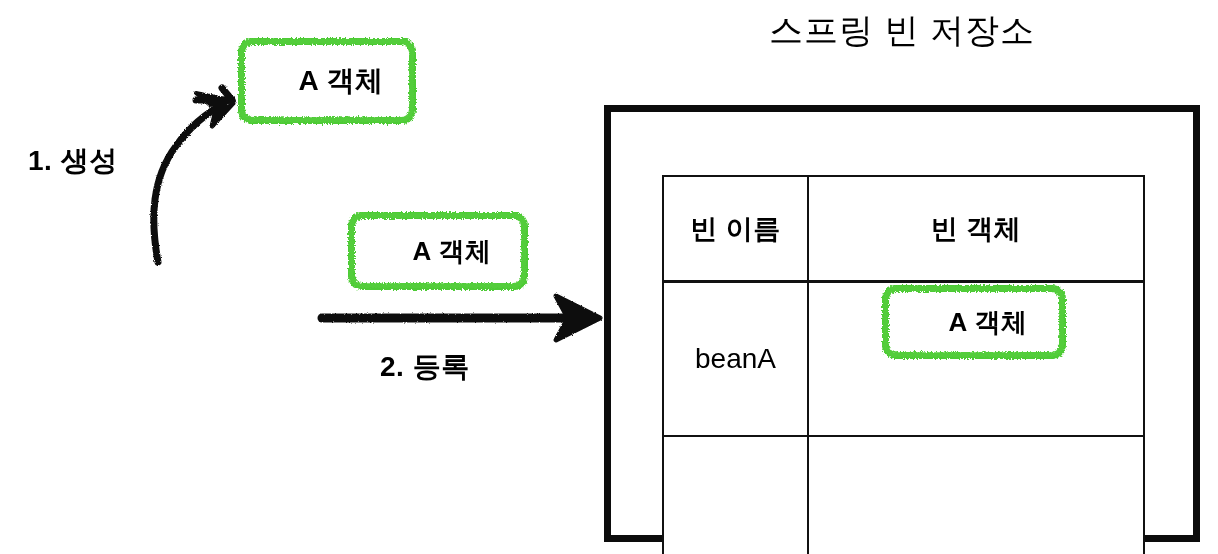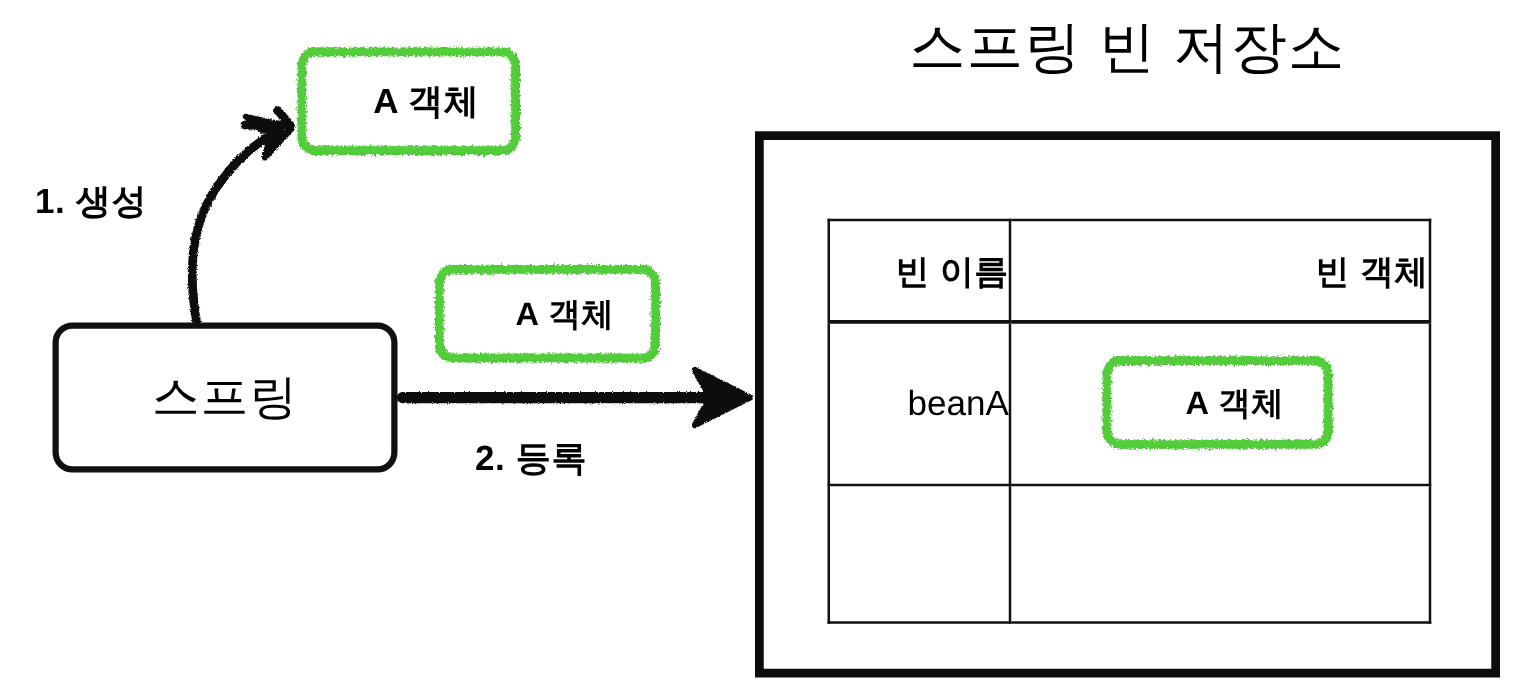--- a/index.html
+++ b/index.html
@@ -91,21 +91,21 @@
   #step-1-label { left: 16px; top: 142px; margin-left: 12px; }
   #step-2-label { left: 380px; top: 348px; text-align: center; }
 
   
   #storage-title {
     position: absolute;
     left: 604px;
     top: 8px;
     width: 596px;
     text-align: center;
-    font-size: 45px;
+    font-size: 34px;
     font-weight: 400;
     letter-spacing: 1px;
     white-space: nowrap;
   }
 
   
   #storage-box {
     position: absolute;
     left: 604px;
     top: 105px;
@@ -121,22 +121,22 @@
     position: absolute;
     left: 662px;
     top: 175px;
     width: 481px;
     border-collapse: collapse;
     background: #ffffff;
     table-layout: fixed;
   }
   #bean-table td, #bean-table th {
     border: 2px solid #111111;
-    padding: 0;
-    text-align: right;
+    padding: 12px;
+    text-align: center;
     vertical-align: middle;
     background: #ffffff;
   }
   #bean-table thead th {
     height: 79px;
     font-size: 27px;
     font-weight: 700;
     letter-spacing: .5px;
     border-bottom-width: 3px;
   }
@@ -196,23 +196,20 @@
       <path d="M 234 102 L 212 126 L 216 110" fill="#111111" stroke="#111111" stroke-width="5" stroke-linejoin="round"></path>
       <path d="M 234 101 L 196 93 L 210 105 Z" fill="#111111" stroke="#111111" stroke-width="4" stroke-linejoin="round"></path>
     </g>
 
     <g filter="url(#inkB)">
       <line x1="322" y1="318" x2="568" y2="318" stroke="#111111" stroke-width="9" stroke-linecap="round"></line>
       <path d="M 556 296 L 600 318 L 556 340 L 568 318 Z" fill="#111111" stroke="#111111" stroke-width="5" stroke-linejoin="round"></path>
     </g>
   </svg>
 
-  <div class="spring-box">
-    <span class="label">스프링</span>
-  </div>
 
   <div class="green-box" id="green-box-1">
     <span class="gb-frame"></span>
     <span class="gb-frame2"></span>
     <span class="gb-label">A 객체</span>
   </div>
 
   <div class="green-box" id="green-box-2">
     <span class="gb-frame"></span>
     <span class="gb-frame2"></span>

